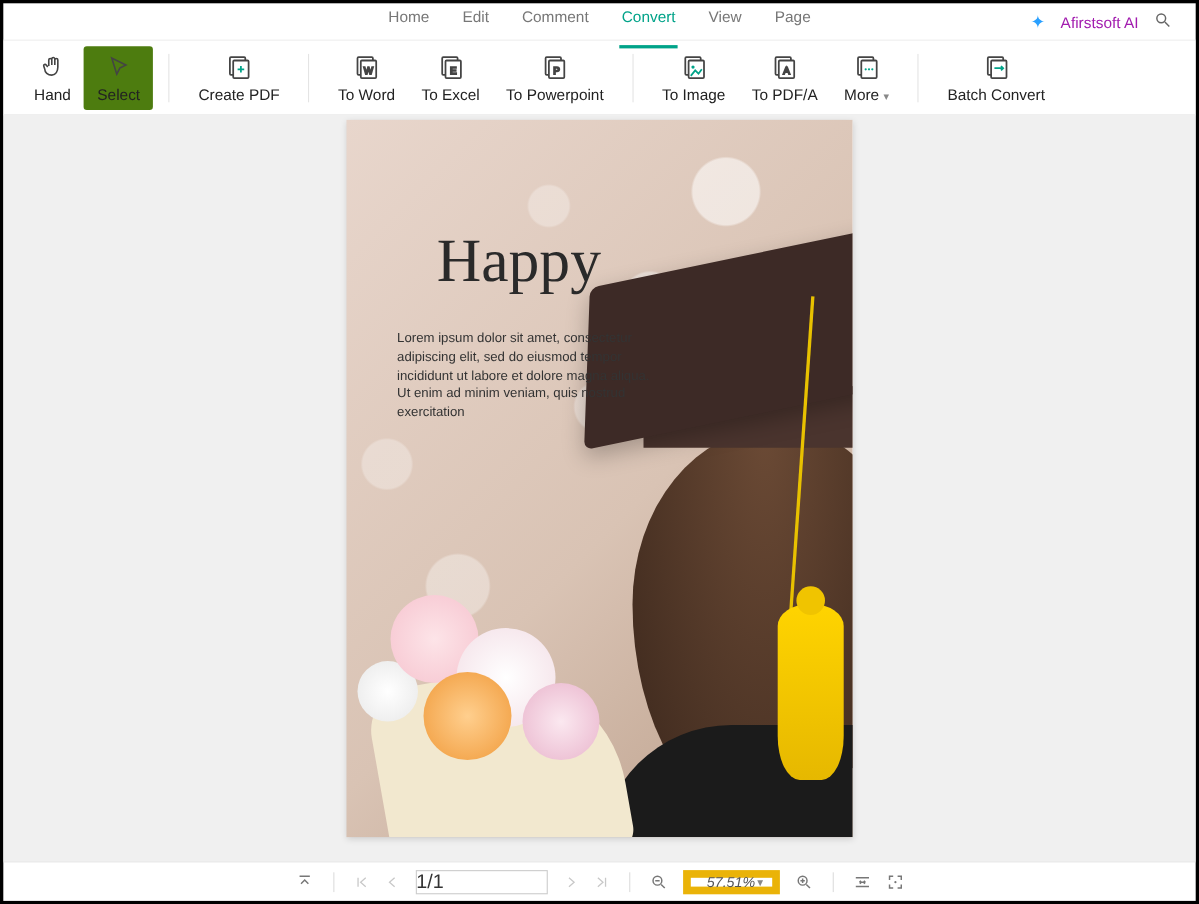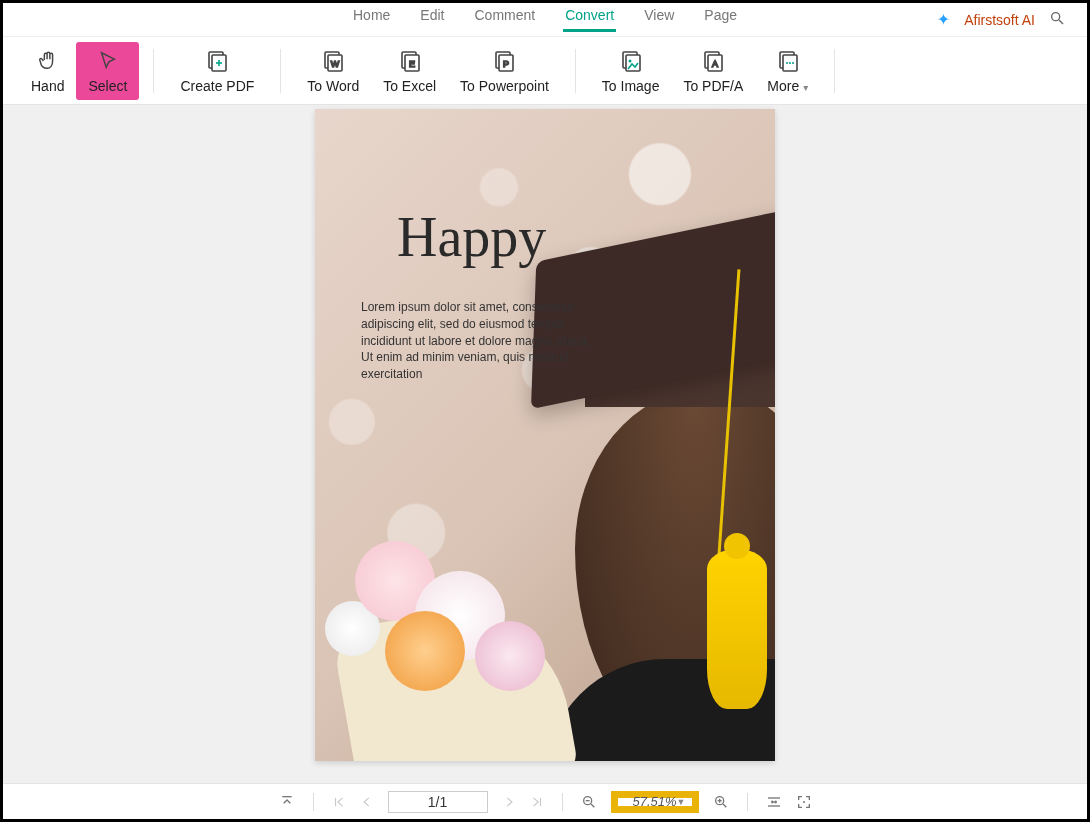--- a/index.html
+++ b/index.html
@@ -20,45 +20,45 @@
     gap: 26px;
     border-bottom: 1px solid #eee;
     position: relative;
   }
   .menu-item {
     color: #777; cursor: pointer; padding: 4px 2px 9px 2px;
   }
   .menu-item.active {
     color: #00a389;
     border-bottom: 3px solid #00a389;
-    padding-bottom: 6px;
+    padding-bottom: 18px;
   }
   .menu-right {
     position: absolute; right: 22px; top: 0; height: 100%;
     display: flex; align-items: center; gap: 14px;
   }
   .ai-spark { color: #2aa0ff; font-size: 16px; }
-  .ai-label { color: #c2410c; }
+  .ai-label { color: #a21caf; }
   .search-icon { color: #666; }
   
   .toolbar {
     height: 68px;
     display: flex; align-items: center;
     padding: 0 16px;
     border-bottom: 1px solid #e4e4e4;
     background: #fff;
   }
   .tool {
     display: flex; flex-direction: column; align-items: center; justify-content: center;
     gap: 4px;
     padding: 6px 12px;
     cursor: pointer;
     border-radius: 3px;
   }
-  .tool.selected { background: #ec4899; }
+  .tool.selected { background: #4d7c0f; }
   .tool-icon { height: 26px; display:flex; align-items:center; justify-content:center; }
   .tool-label { font-size: 14px; color: #222; white-space: nowrap; }
   .sep { width:1px; height:44px; background:#e4e4e4; margin: 0 14px; }
   
   .workspace {
     flex: 1;
     background: #f0f0f0;
     display: flex; justify-content: center; align-items: flex-start;
     overflow: hidden;
   }
@@ -166,22 +166,22 @@
   
   .status {
     height: 36px;
     border-top: 1px solid #e4e4e4;
     display:flex; align-items:center; justify-content:center;
     gap: 14px;
     font-size:14px; color:#555;
   }
   .status .sep2 { width:1px; height:18px; background:#ddd; margin:0 4px;}
   .page-input {
-    width:100px; height:22px; text-align:center;
-    border:1px solid #ccc; font-size:14px; color:#333;
+    width:120px; height:22px; 
+    border:1px solid #ccc; font-size:18px; color:#333;
   }
   .zoom-box {
     width:88px; height:22px; border:7px solid #eab308;
     display:flex; align-items:center; justify-content:flex-end;
     padding:0 6px; font-size:13px;font-style:italic;
   }
   .nav-btn, .icon-btn { cursor:pointer; display:flex; align-items:center; color:#777;}
   .nav-btn.disabled { color:#c8c8c8; cursor:default;}
   .caret { font-size:10px; color:#888; margin-left:4px;}
 </style>
@@ -309,20 +309,30 @@
           <circle cx="11" cy="14" r="1" fill="#00a389" stroke="none"></circle>
           <circle cx="14" cy="14" r="1" fill="#00a389" stroke="none"></circle>
           <circle cx="17" cy="14" r="1" fill="#00a389" stroke="none"></circle>
         </svg>
     </span>
     <span class="tool-label"><span>More</span><span class="caret">▾</span></span>
   </div>
 
   <div class="sep"></div>
 
+  <div class="tool">
+    <span class="tool-icon">
+      <svg width="24" height="24" viewBox="0 0 24 24" fill="none" stroke="#444" stroke-width="1.6">
+          <rect x="4" y="3" width="14" height="16" rx="1"></rect>
+          <rect x="7" y="6" width="14" height="16" rx="1" fill="#fff"></rect>
+          <path d="M10 13h8M16 11l2 2-2 2" stroke="#00a389"></path>
+        </svg>
+    </span>
+    <span class="tool-label">Batch Convert</span>
+  </div>
 </div>
 
 <div class="workspace">
   <div class="page">
     <div class="grad-head">
       <div class="hair"></div>
       <div class="gown"></div>
       <div class="cap-band"></div>
       <div class="cap"></div>
       <div class="tassel-cord"></div>

